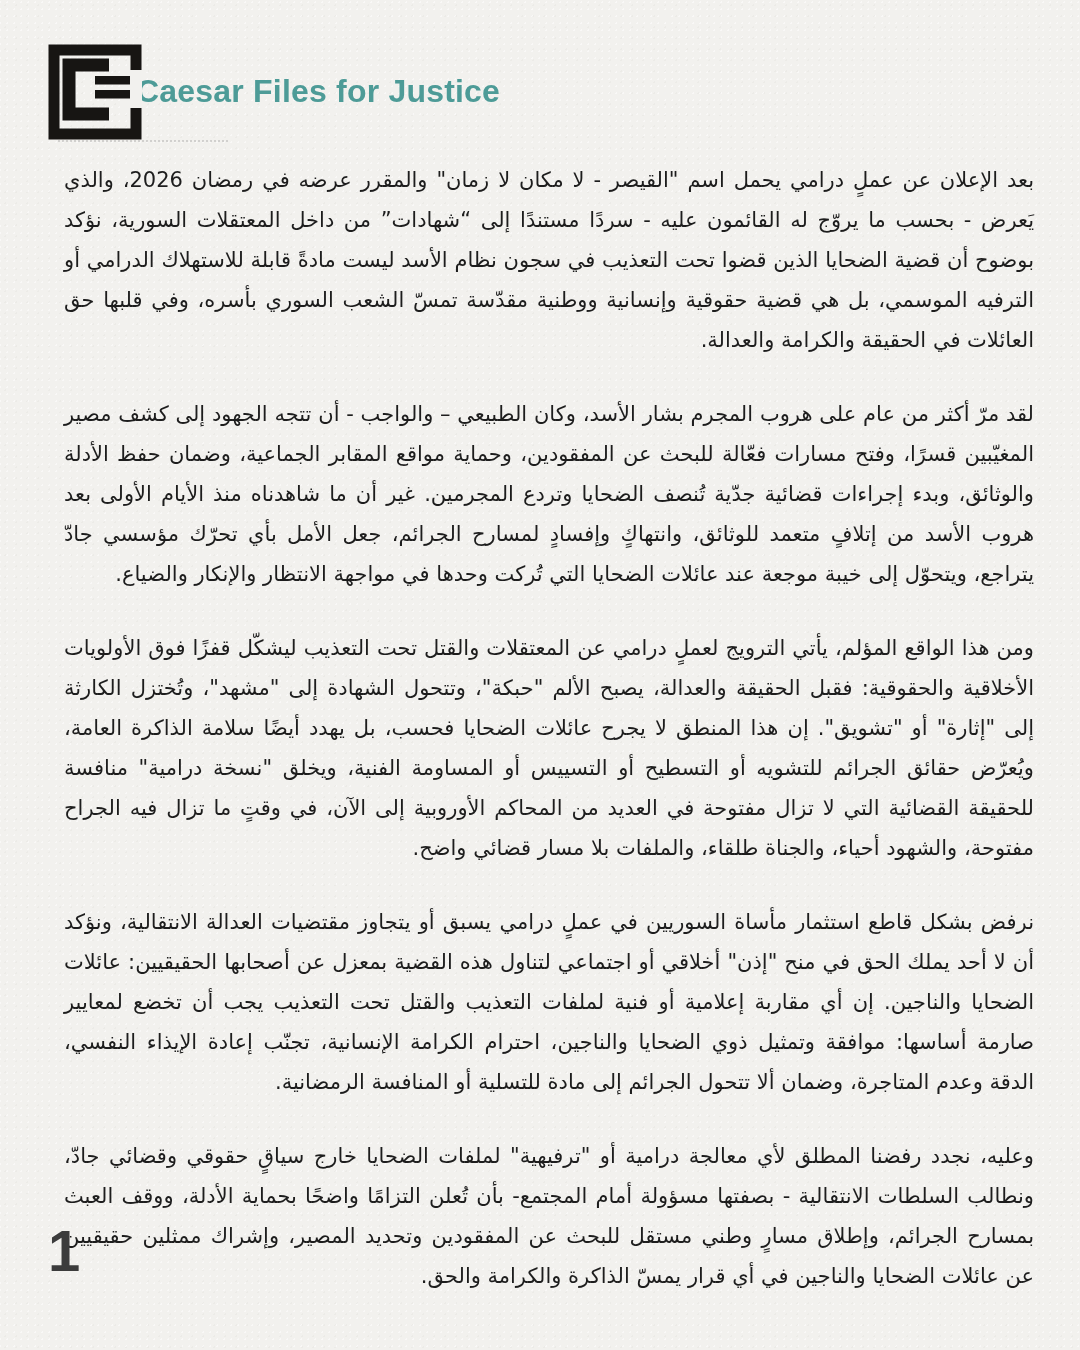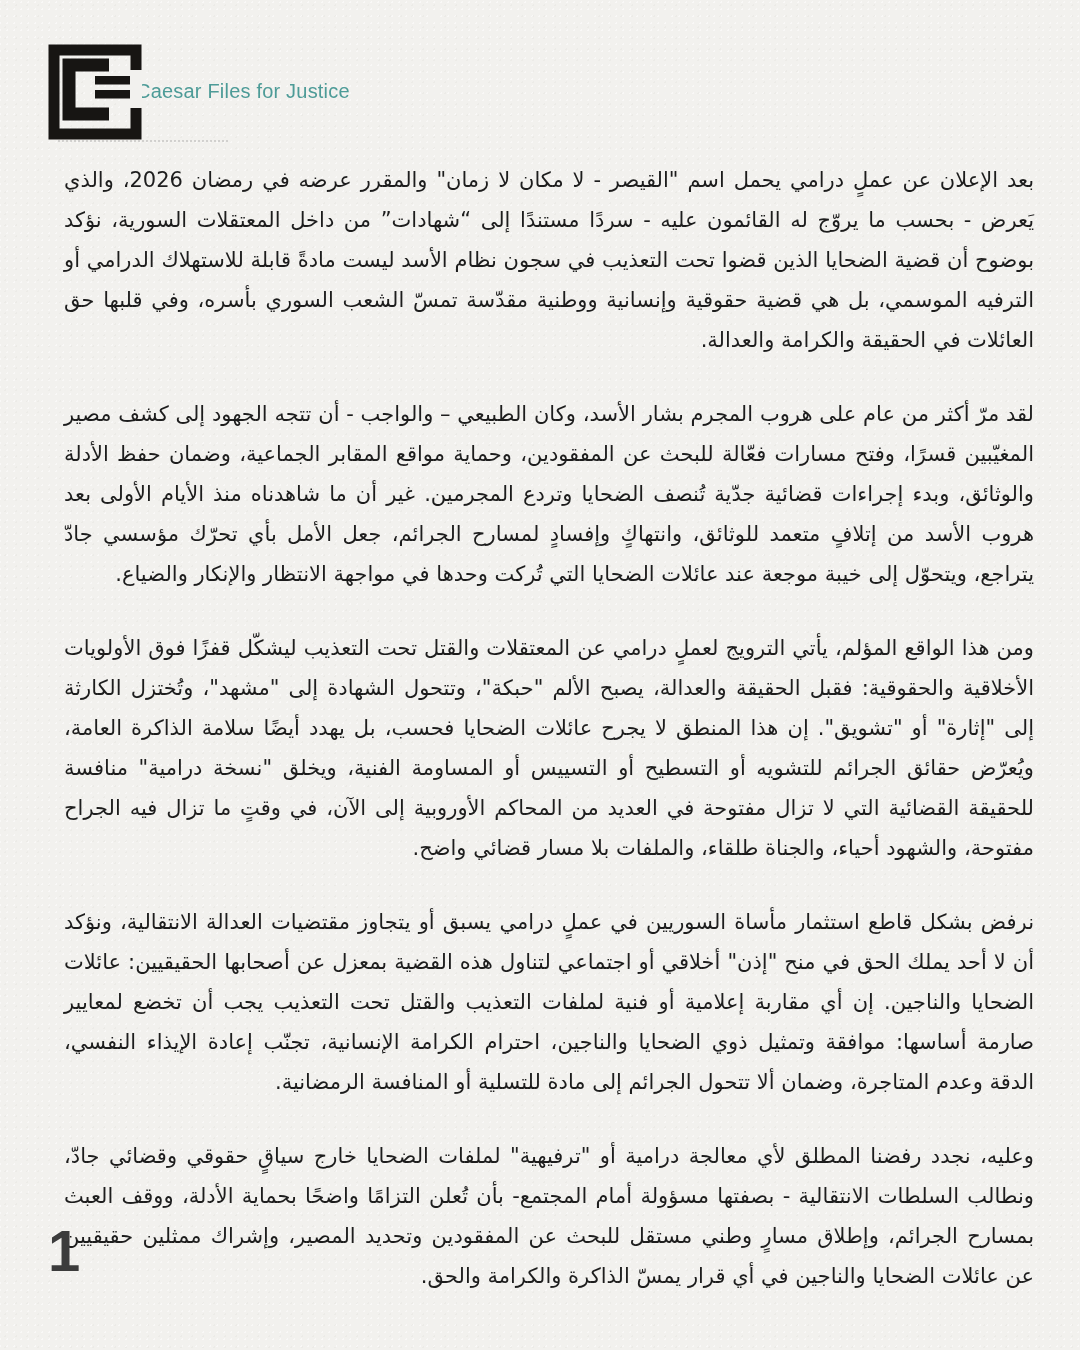--- a/index.html
+++ b/index.html
@@ -45,22 +45,22 @@
     position: absolute;
     left: 10px;
     top: 96px;
     width: 170px;
     border-top: 2px dotted rgba(60,60,60,0.18);
   }
   .org-name {
     margin-left: -6px;
     color: #4d9b97;
     font-family: "Liberation Sans", "DejaVu Sans", sans-serif;
-    font-weight: normal;
-    font-size: 20px;
+    font-weight: bold;
+    font-size: 32px;
     letter-spacing: 0.2px;
     white-space: nowrap;
   }
 
   
   .content {
     position: absolute;
     top: 160px;
     left: 64px;
     right: 46px;

